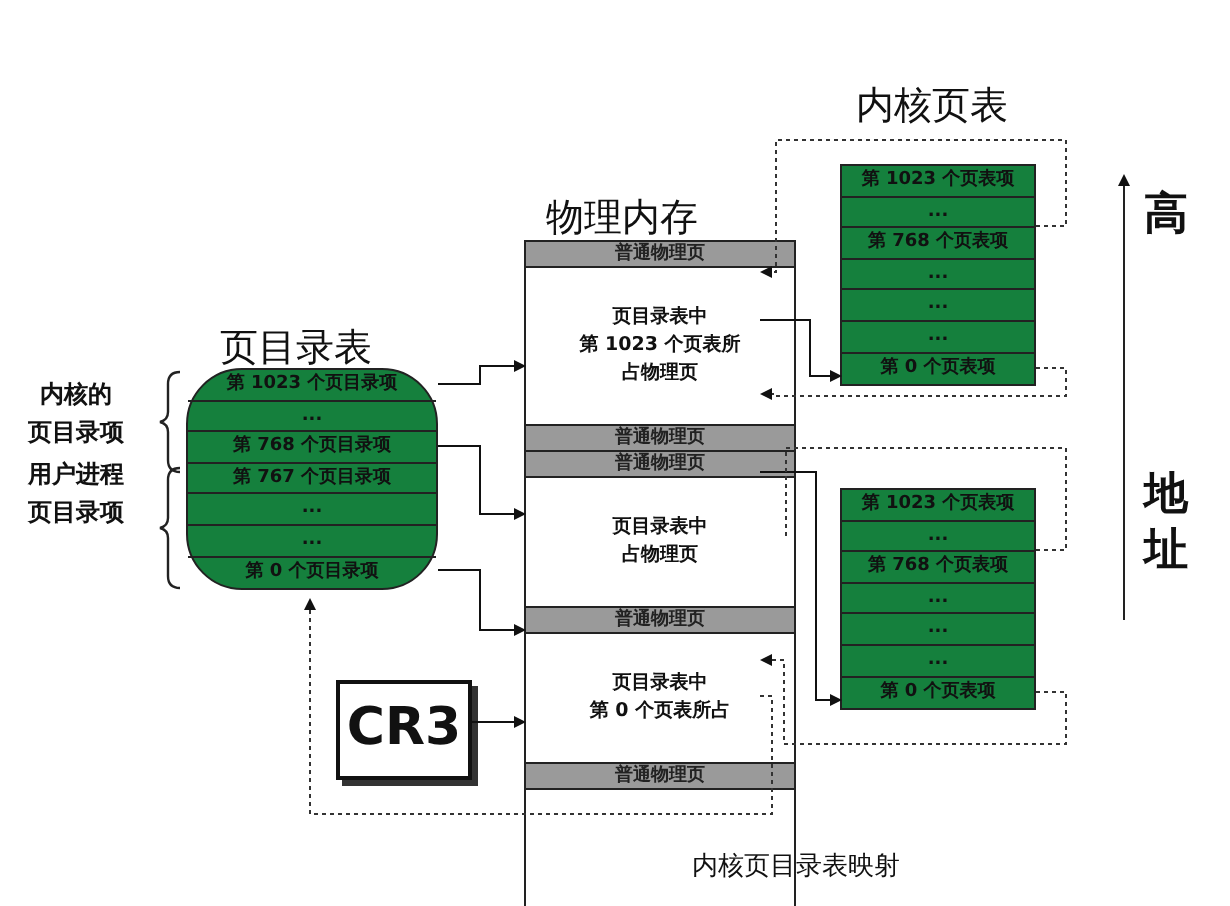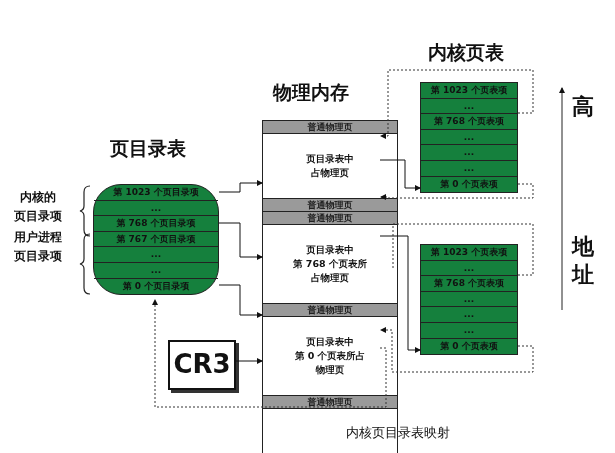--- a/index.html
+++ b/index.html
@@ -1,37 +1,37 @@
 <!DOCTYPE html>
 <html><head>
 <meta charset="utf-8">
 <style>
   html,body{margin:0;padding:0;background:#fff;}
   body{width:615px;height:453px;position:relative;overflow:hidden;font-family:"DejaVu Sans",sans-serif;color:#111;}
   .abs{position:absolute;}
-  .title{font-weight:bold;font-size:19px;white-space:nowrap;}
+  .title{font-weight:normal;font-size:19px;white-space:nowrap;}
   .tbl{position:absolute;border:1px solid #222;background:#15803d;box-sizing:border-box;}
   .row{box-sizing:border-box;border-bottom:1px solid #222;height:15.6px;font-size:9px;font-weight:bold;text-align:center;line-height:15px;white-space:nowrap;overflow:hidden;}
   .row:last-child{border-bottom:none;}
   .mem{position:absolute;left:262px;top:120px;width:136px;border:1px solid #222;box-sizing:border-box;}
   .mem .gray{background:#9a9a9a;height:12px;border-bottom:1px solid #222;font-size:9px;font-weight:bold;text-align:center;line-height:12px;color:#222;}
   .mem .white{background:#fff;border-bottom:1px solid #222;font-size:9.5px;font-weight:bold;text-align:center;line-height:14px;padding:18px 0;}
   .mem .white:last-child{border-bottom:none;margin-top:48px;}
   .side{font-size:12px;font-weight:bold;line-height:19px;text-align:center;}
   .cr3{position:absolute;left:168px;top:340px;width:64px;height:46px;border:2px solid #111;box-shadow:3px 3px 0 #333;background:#fff;font-size:26px;font-weight:bold;text-align:center;line-height:44px;}
   .axislabel{font-size:22px;font-weight:bold;}
   .caption{font-size:13px;margin-left:44px;}
   svg{position:absolute;left:0;top:0;}
 </style>
 </head>
 <body>
 
 <div class="abs title" style="left:428px;top:40px;">内核页表</div>
-<div class="abs title" style="left:273px;top:80px;">物理内存</div>
-<div class="abs title" style="left:110px;top:136px;">页目录表</div>
+<div class="abs title" style="left:273px;top:96px;">物理内存</div>
+<div class="abs title" style="left:110px;top:161px;">页目录表</div>
 
 <div class="abs side" style="left:14px;top:188px;">
   <div>内核的</div>
   <div>页目录项</div>
 </div>
 <div class="abs side" style="left:14px;top:228px;">
   <div>用户进程</div>
   <div>页目录项</div>
 </div>
 
@@ -42,34 +42,33 @@
   <div class="row">第 767 个页目录项</div>
   <div class="row">...</div>
   <div class="row">...</div>
   <div class="row">第 0 个页目录项</div>
 </div>
 
 <div class="mem">
   <div class="gray">普通物理页</div>
   <div class="white">
     <div>页目录表中</div>
+    <div>第 1023 个页表所</div>
     <div>占物理页</div>
   </div>
   <div class="gray">普通物理页</div>
   <div class="gray">普通物理页</div>
   <div class="white">
     <div>页目录表中</div>
-    <div>第 768 个页表所</div>
     <div>占物理页</div>
   </div>
   <div class="gray">普通物理页</div>
   <div class="white">
     <div>页目录表中</div>
     <div>第 0 个页表所占</div>
-    <div>物理页</div>
   </div>
   <div class="gray">普通物理页</div>
   <div class="white">
     <div>页目录表所</div>
     <div>占物理页</div>
   </div>
 </div>
 
 <div class="tbl" style="left:420px;top:82px;width:98px;">
   <div class="row">第 1023 个页表项</div>

